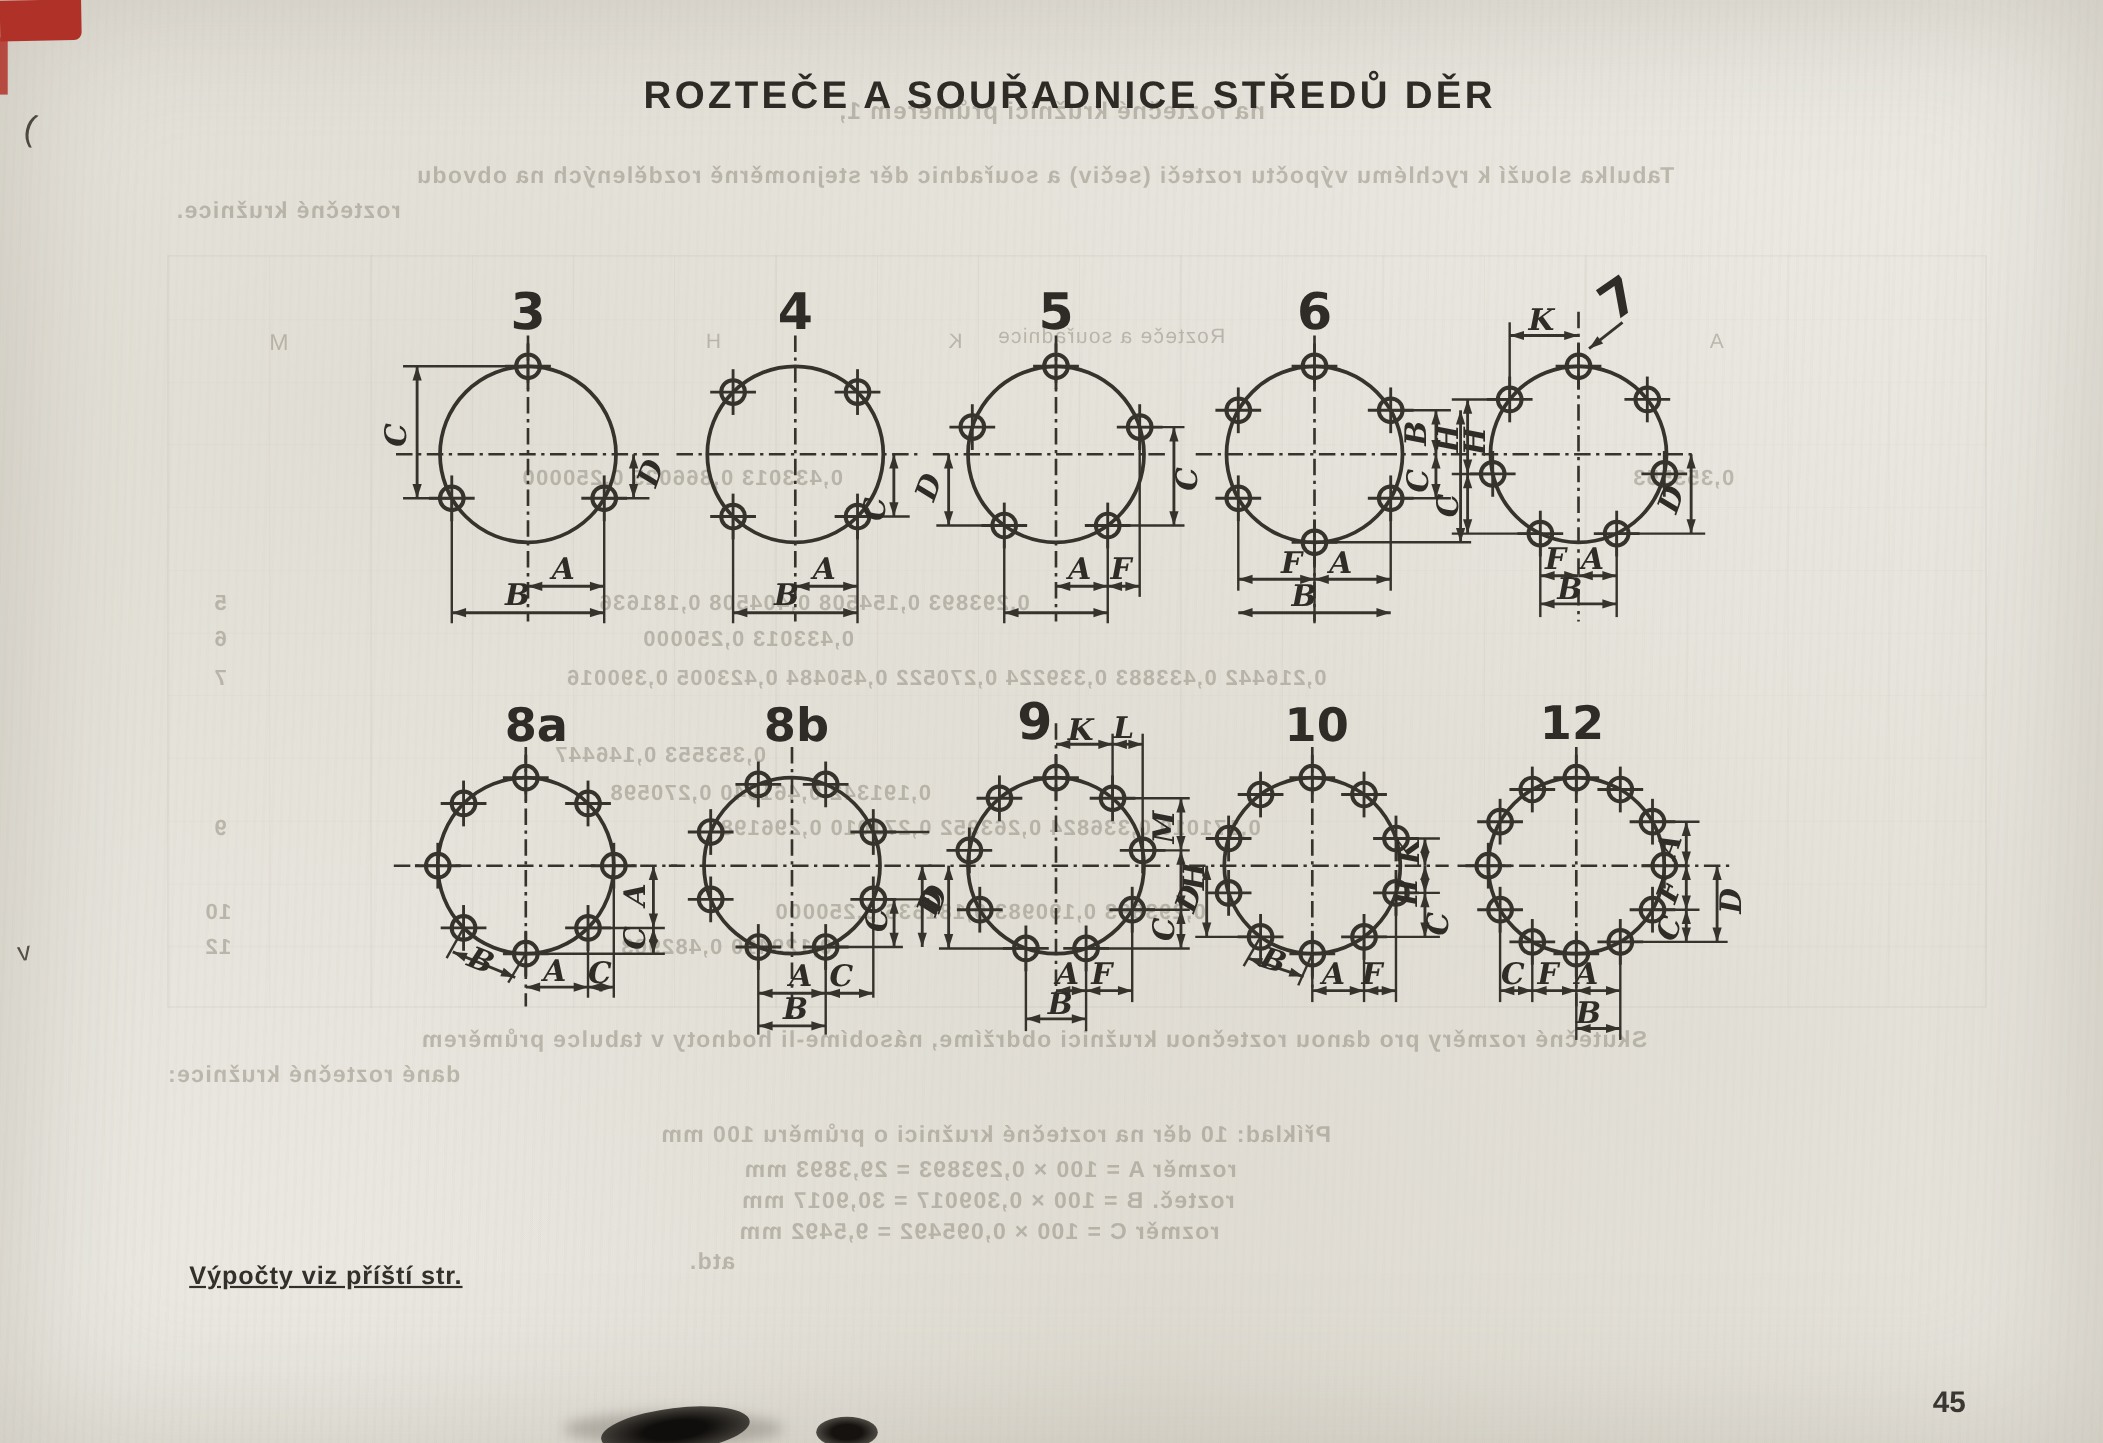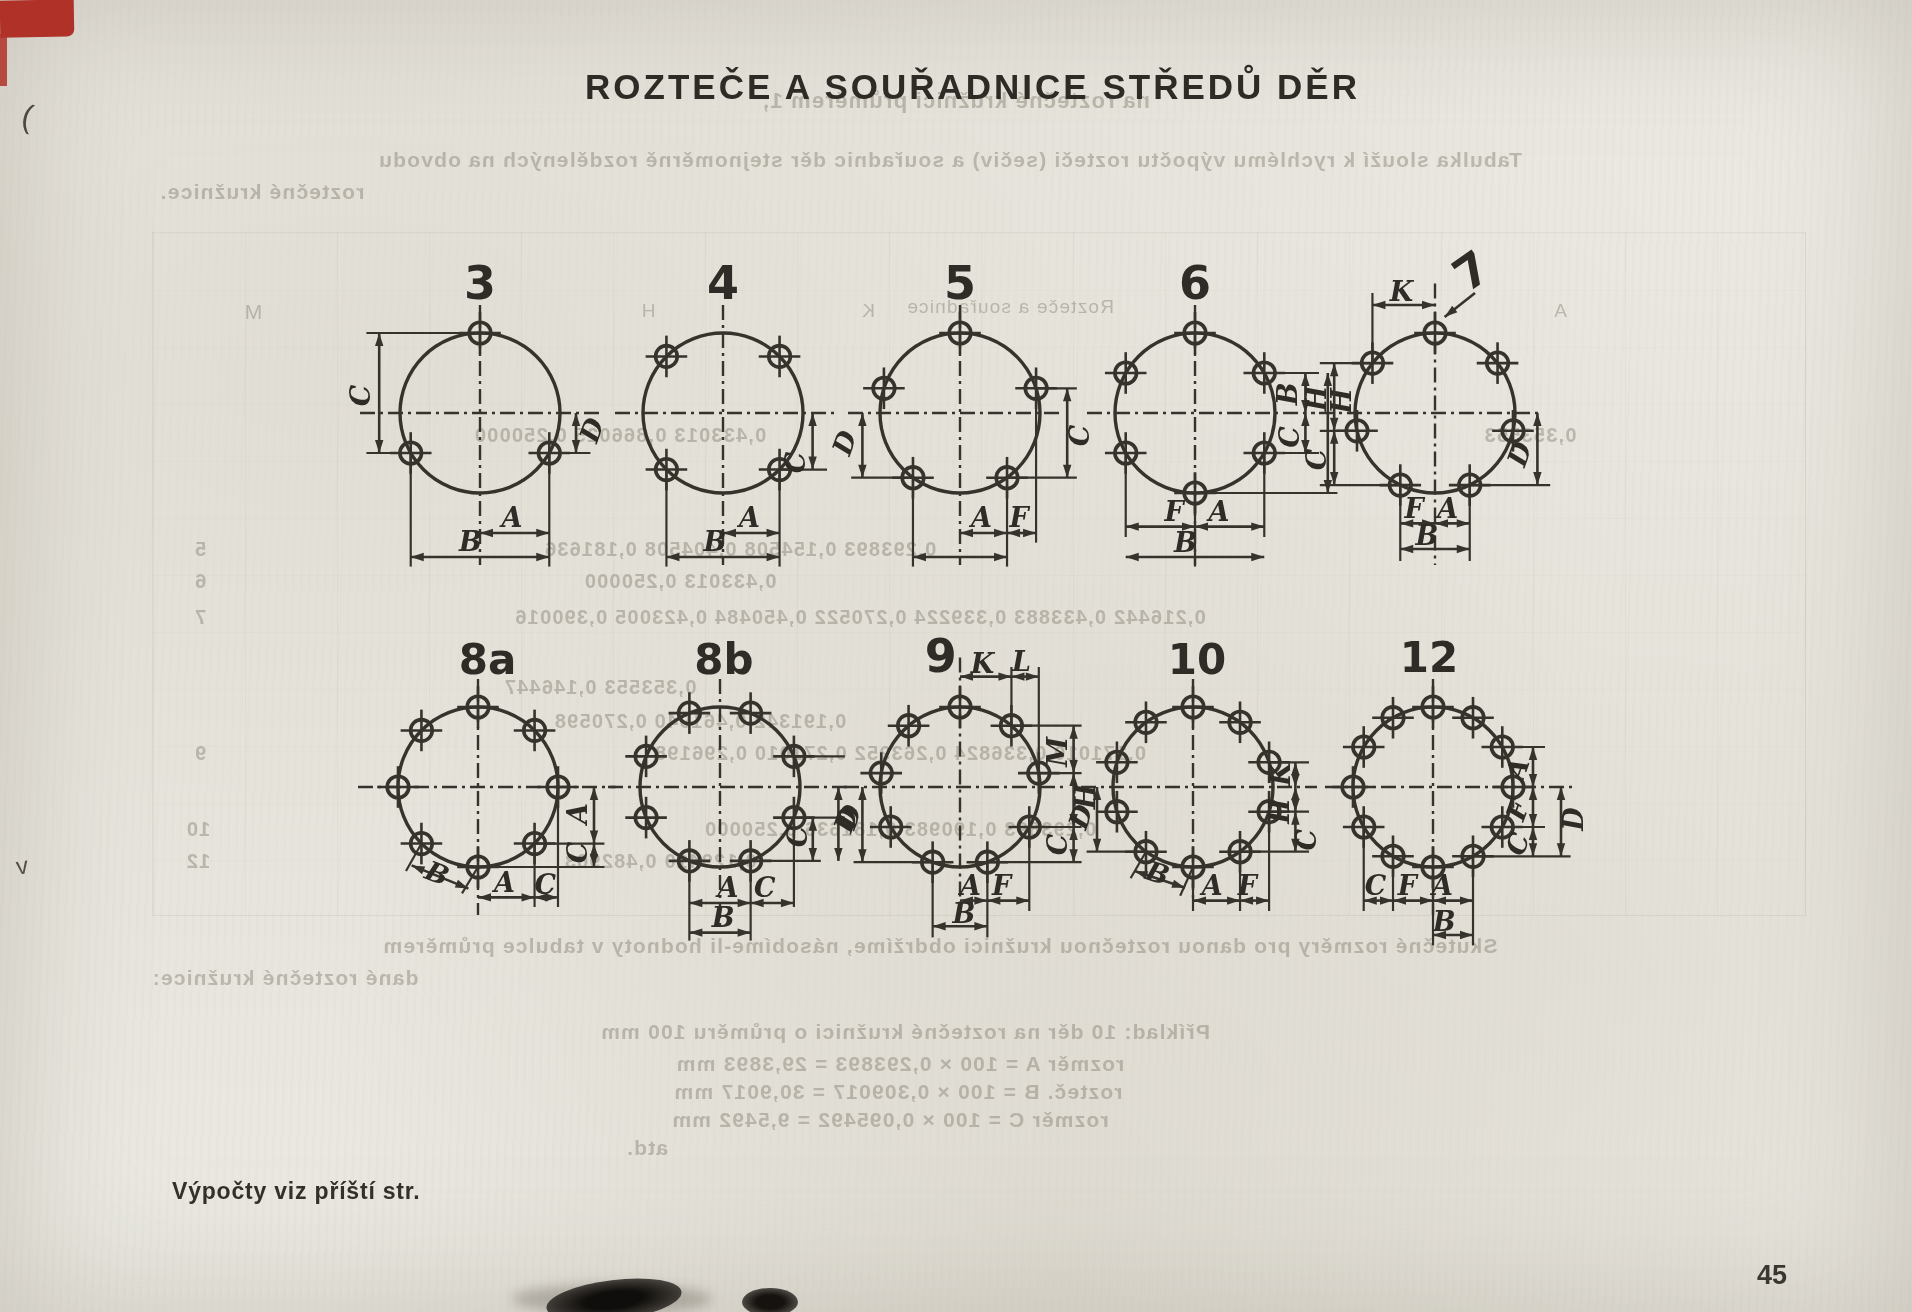--- a/index.html
+++ b/index.html
@@ -21,22 +21,22 @@
          white-space:nowrap;letter-spacing:1.2px;font-family:"Liberation Sans",sans-serif;}
   .ghost-grid{position:absolute;left:152px;top:232px;width:1652px;height:682px;
          border:1px solid rgba(140,133,120,.18);
          background-image:
            repeating-linear-gradient(to right, rgba(140,133,120,.13) 0 1px, transparent 1px 92px),
            repeating-linear-gradient(to bottom, rgba(140,133,120,.07) 0 1px, transparent 1px 57px);
          opacity:.55;}
   svg.diagram{position:absolute;overflow:visible;}
   .dimlabel{font-family:"DejaVu Serif",serif;font-style:italic;font-weight:bold;}
   .numlabel{font-family:"DejaVu Sans",sans-serif;font-weight:800;}
-  .footer-note{position:absolute;left:172px;top:1178px;font-size:23px;font-weight:bold;
-         letter-spacing:.8px;color:#33302b;}
+  .footer-note{position:absolute;left:172px;top:1146px;font-size:23px;font-weight:bold;
+         letter-spacing:.8px;color:#33302b;text-decoration:underline;}
   .page-number{position:absolute;left:1757px;top:1230px;font-size:27px;font-weight:600;color:#3a3732;margin-top:30px;}
   .red-corner{position:absolute;left:0;top:0;width:74px;height:37px;background:#b03128;
          border-bottom-right-radius:7px;transform:rotate(-1deg);}
   .red-tail{position:absolute;left:0;top:34px;width:7px;height:52px;background:rgba(176,49,40,.85);}
   .pen-mark-1{position:absolute;left:22px;top:98px;font-size:32px;color:#4c483f;transform:rotate(12deg);}
   .pen-mark-2{position:absolute;left:16px;top:852px;font-size:24px;color:#555047;transform:rotate(-8deg);}
   .smudge-a{position:absolute;left:546px;top:1280px;width:136px;height:40px;border-radius:50%;
          background:radial-gradient(#100e0c 30%, rgba(25,22,18,.75) 70%, rgba(25,22,18,0));
          transform:rotate(-7deg);}
   .smudge-b{position:absolute;left:742px;top:1288px;width:56px;height:28px;border-radius:50%;

